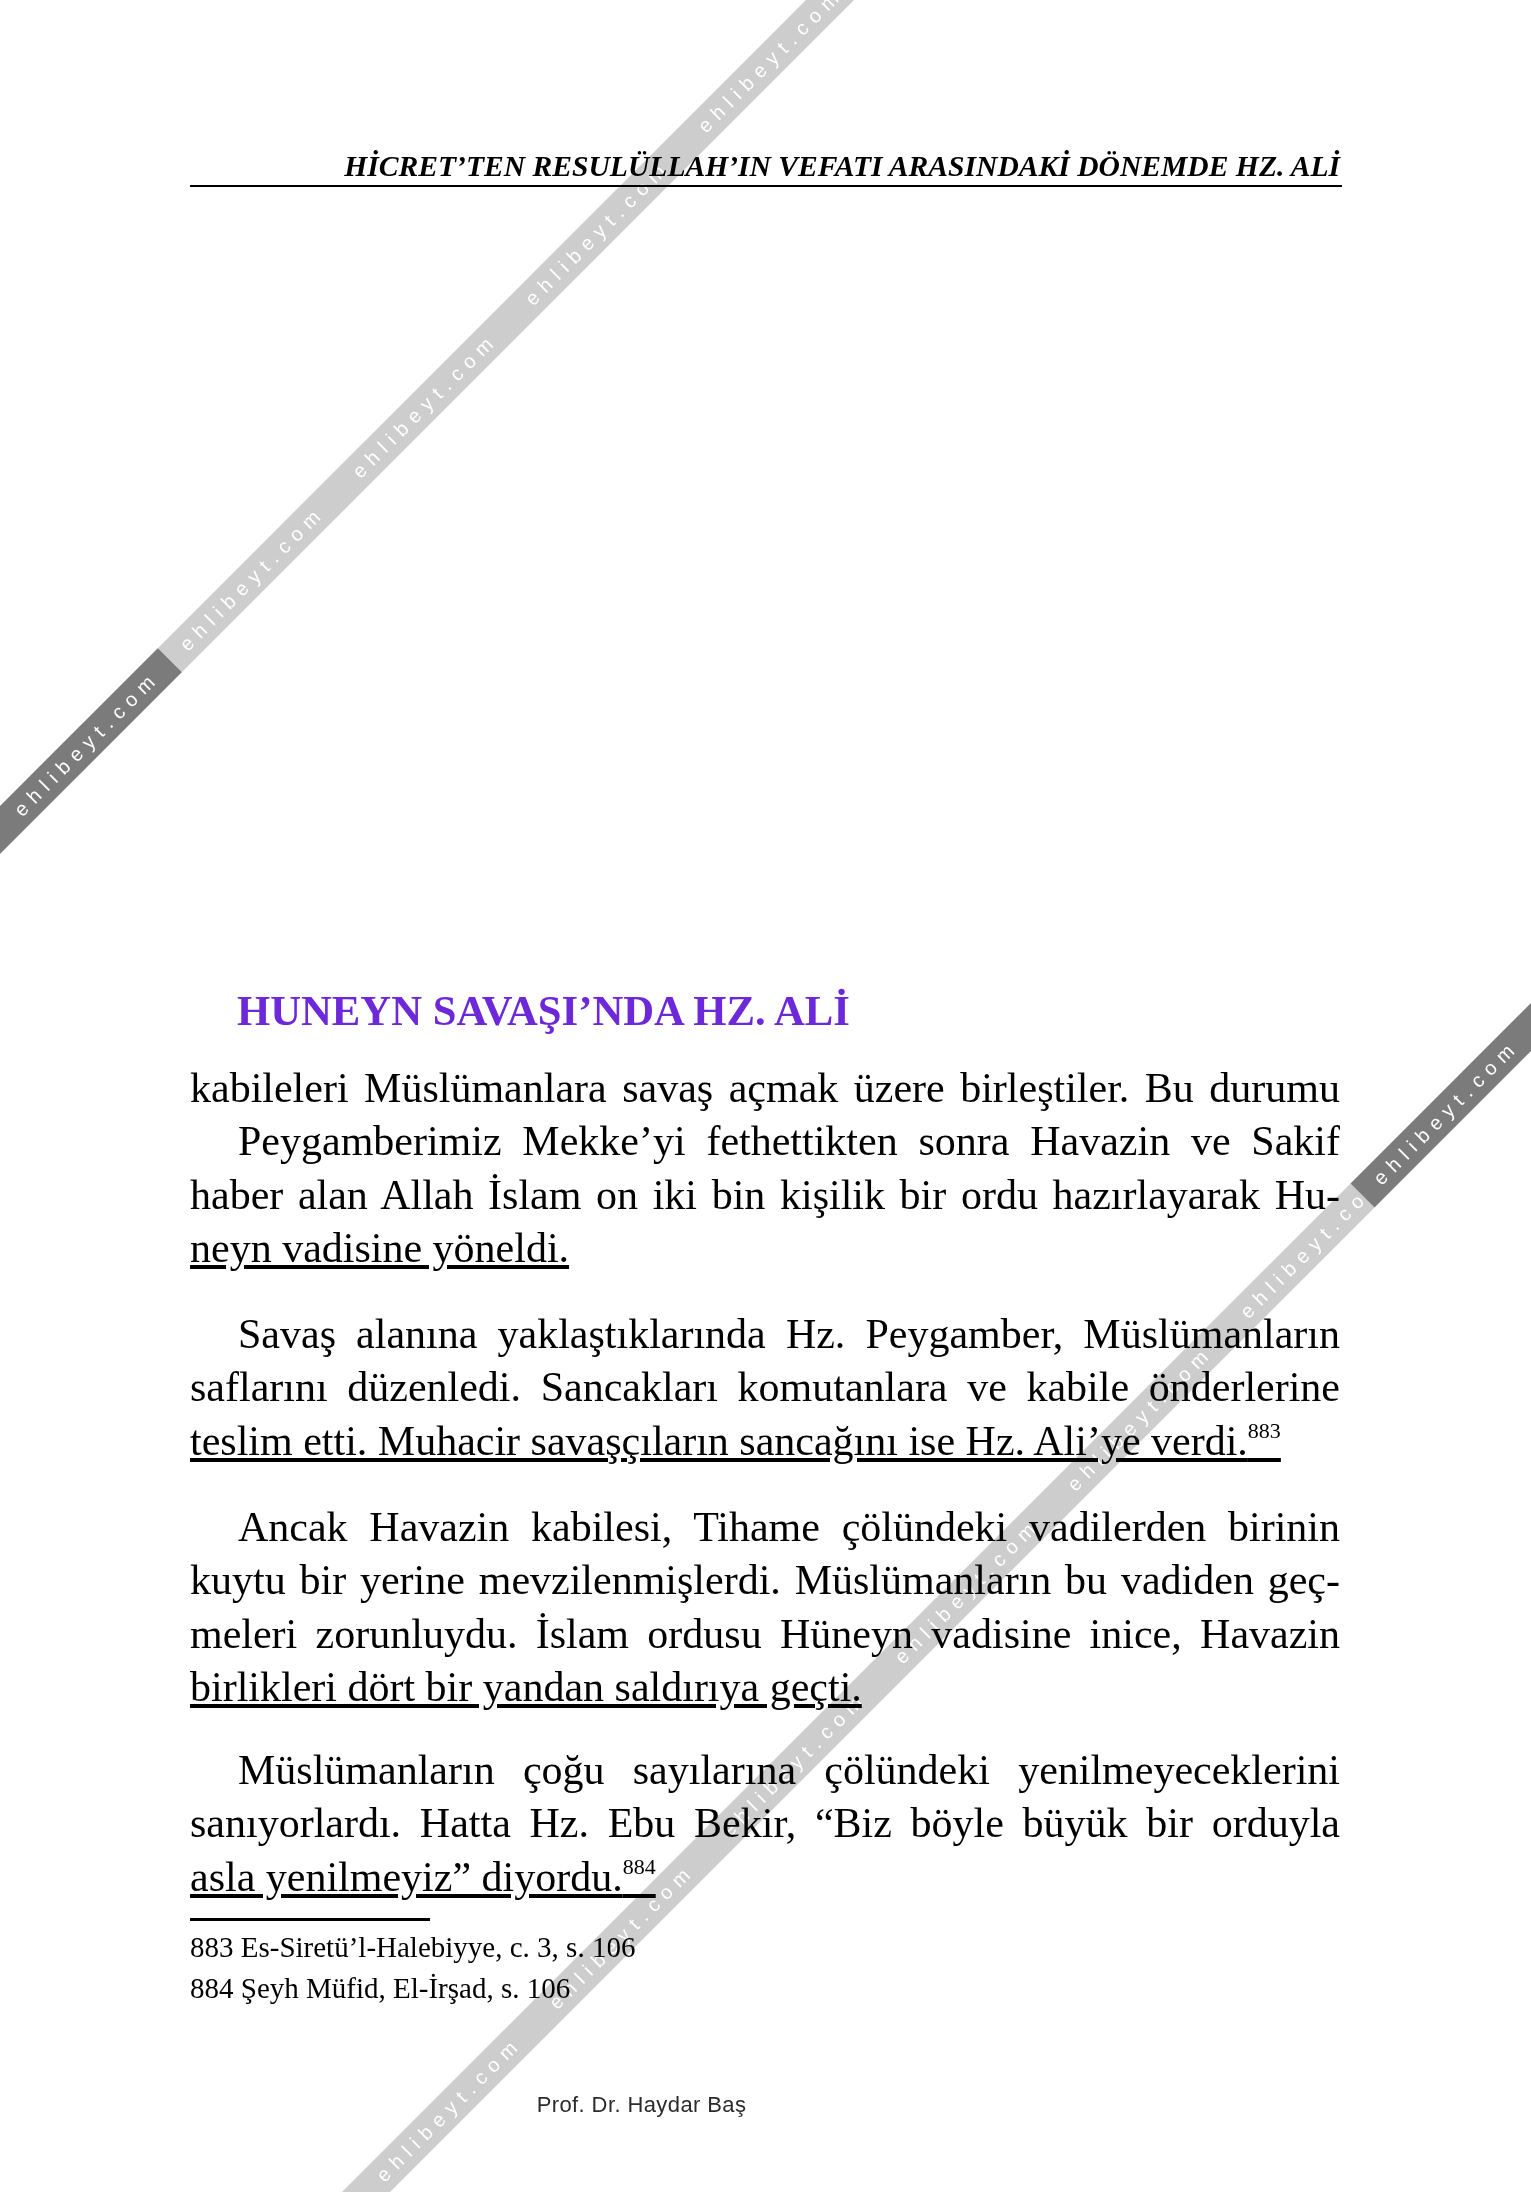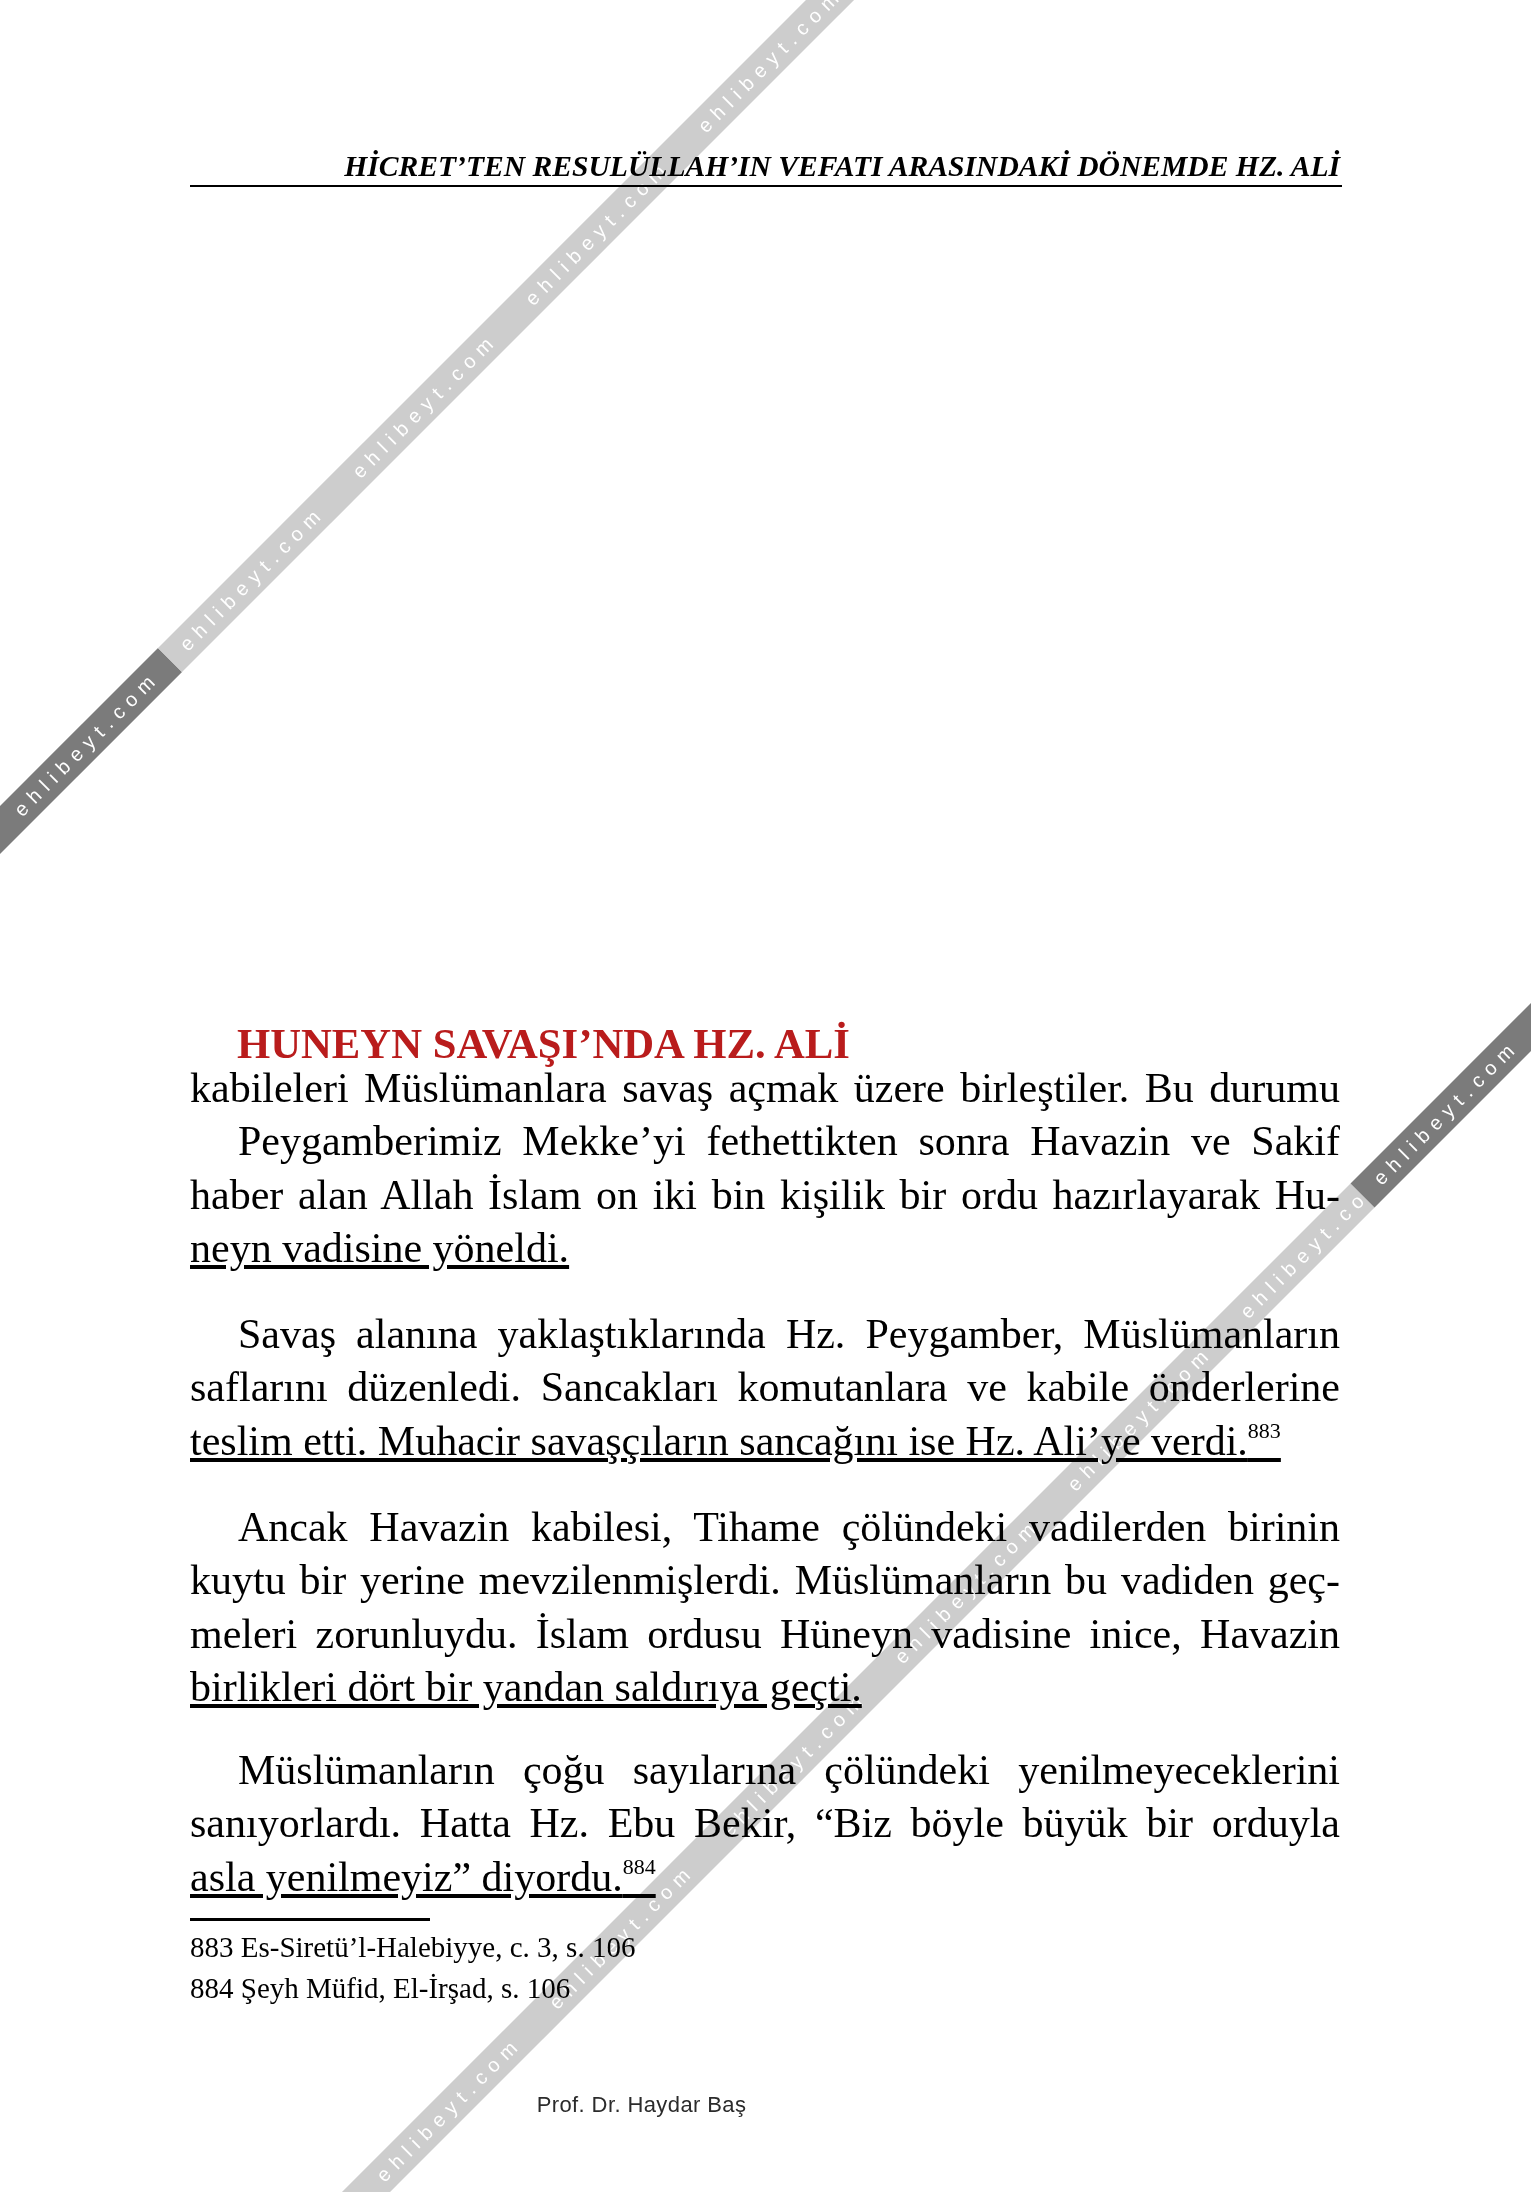--- a/index.html
+++ b/index.html
@@ -26,21 +26,21 @@
       line-height: 36px; text-align: right; color: #000;
       white-space: nowrap;
       font-style: italic;
     }
     .header-rule { position: absolute; left: 190px; top: 185px; width: 1152px; height: 2px; background: #000; z-index: 1; }
 
     
     .section-heading {
       position: absolute; left: 237px; top: 984px; z-index: 1;
       font-family: "Liberation Serif", serif; font-weight: bold; font-size: 42.7px;
-      line-height: 53px; color: #b91c1c; white-space: nowrap; margin-top: 33px;
+      line-height: 53px; color: #6d28d9; white-space: nowrap;
     }
 
     
     .para {
       position: absolute; left: 190px; width: 1150px; z-index: 1;
       font-family: "Liberation Serif", serif; font-size: 42px; line-height: 53.3px; color: #000;
     }
     .line { text-align: justify; text-align-last: justify; }
     .line.first { padding-left: 48px; }
     .line.last { text-align: right; text-align-last: left; text-decoration: underline; }

